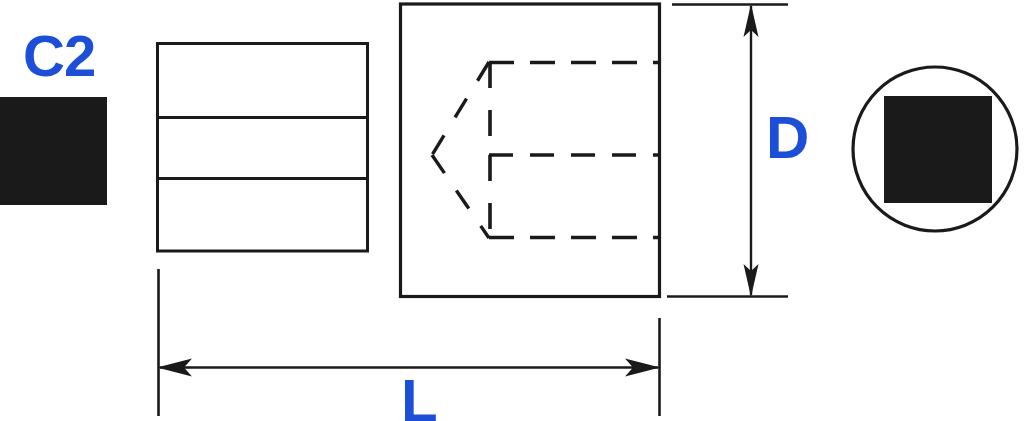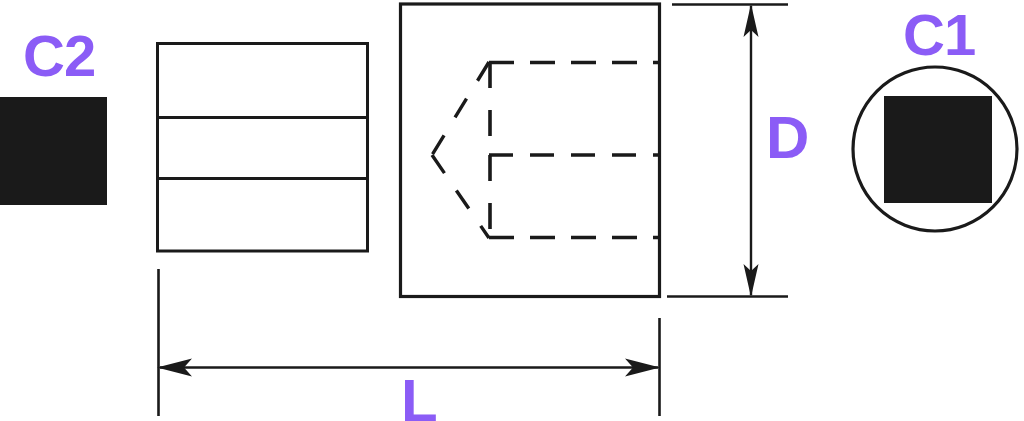--- a/index.html
+++ b/index.html
@@ -23,21 +23,21 @@
     left: 0;
     top: 0;
     width: 1024px;
     height: 421px;
     display: block;
   }
   .dim-label {
     position: absolute;
     font-family: "Liberation Sans", sans-serif;
     font-weight: bold;
-    color: #8b5cf6;
+    color: #1d4ed8;
     line-height: 1;
     white-space: pre;
     user-select: none;
   }
   #label-C2 {
     left: 23px;
     top: 27px;
     font-size: 58px;
     letter-spacing: -1px;
   }
@@ -108,19 +108,18 @@
     </g>
 
     <g>
       <circle cx="935" cy="149" r="82" fill="#ffffff" stroke="#1a1a1a" stroke-width="3.2"></circle>
       <rect x="884" y="96" width="108" height="107" fill="#1a1a1a" stroke="none"></rect>
     </g>
   </svg>
 
   <div class="dim-label" id="label-C2">C2</div>
 
-  <div class="dim-label" id="label-C1">C1</div>
 
   <div class="dim-label" id="label-D">D</div>
 
   <div class="dim-label" id="label-L">L</div>
 
 </div>
 
 </body></html>

